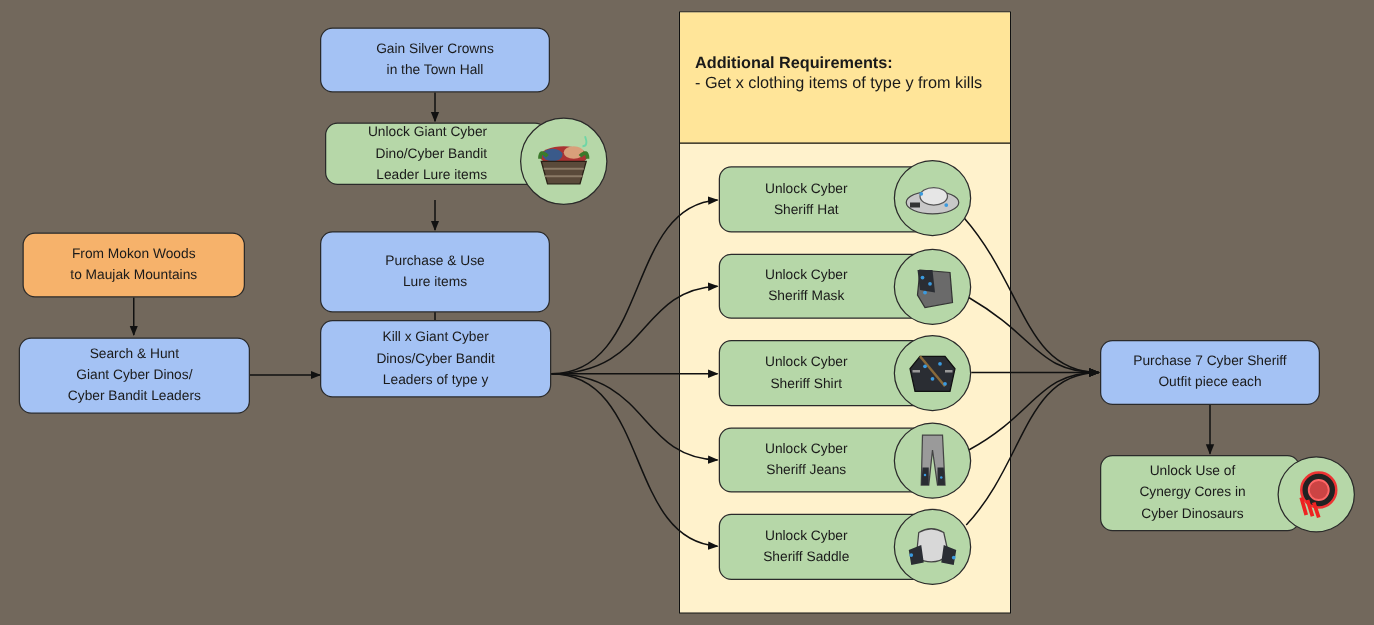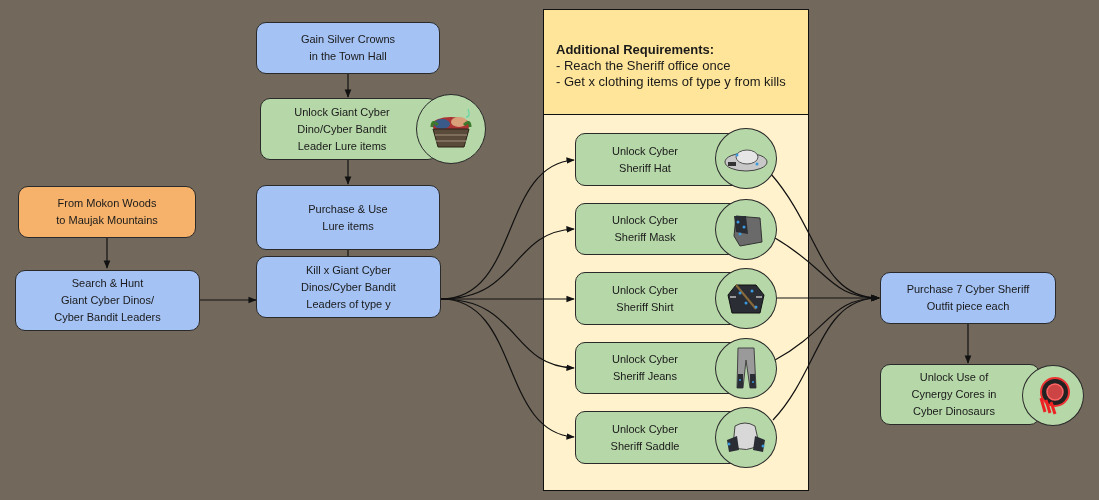--- a/index.html
+++ b/index.html
@@ -29,21 +29,20 @@
   }
   .req-title { font-weight: bold; }
   svg.edges { position: absolute; left: 0; top: 0; z-index: 1; pointer-events: none; }
 </style>
 </head>
 <body>
 
 <div class="req-panel">
   <div class="req-header">
     <div class="req-title">Additional Requirements:</div>
-    <div>- Reach the Sheriff office once</div>
     <div>- Get x clothing items of type y from kills</div>
   </div>
 </div>
 
 <svg class="edges" width="1099" height="500">
   <defs>
     <marker id="arr" viewBox="0 0 10 10" refX="9" refY="5" markerWidth="7" markerHeight="7" orient="auto">
       <path d="M0,1 L10,5 L0,9 z" fill="#111"></path>
     </marker>
   </defs>
@@ -63,21 +62,21 @@
     <path d="M777,298 L879,298" marker-end="url(#arr)"></path>
     <path d="M775,360 C830,330 830,298 879,298" marker-end="url(#arr)"></path>
     <path d="M773,420 C820,370 820,298 879,298" marker-end="url(#arr)"></path>
     <path d="M968,324 L968,363" marker-end="url(#arr)"></path>
   </g>
 </svg>
 
 <div class="node blue" style="left:256px;top:22px;width:184px;height:52px;">Gain Silver Crowns
 in the Town Hall</div>
 
-<div class="node green" style="left:260px;top:98px;width:178px;height:62px;padding-right:14px;">Unlock Giant Cyber
+<div class="node green" style="left:260px;top:98px;width:178px;height:50px;padding-right:14px;text-align:right;">Unlock Giant Cyber
 Dino/Cyber Bandit
 Leader Lure items</div>
 <div class="icon-circle" style="left:416px;top:94px;">
   <svg width="50" height="44" viewBox="0 0 50 44">
     <ellipse cx="25" cy="18" rx="19" ry="8" fill="#a33"></ellipse>
     <ellipse cx="16" cy="17" rx="8" ry="5" fill="#3a5a8a"></ellipse>
     <ellipse cx="33" cy="15" rx="8" ry="5" fill="#d9a07a"></ellipse>
     <path d="M6,20 Q6,12 12,18 M44,20 Q44,12 38,18" stroke="#3b7a2a" stroke-width="3" fill="none"></path>
     <path d="M7,22 L43,22 L38,40 L12,40 Z" fill="#5a4a3a" stroke="#2a2016" stroke-width="1"></path>
     <path d="M9,28 L41,28 M10,34 L40,34" stroke="#8a7a66" stroke-width="1.5"></path>

